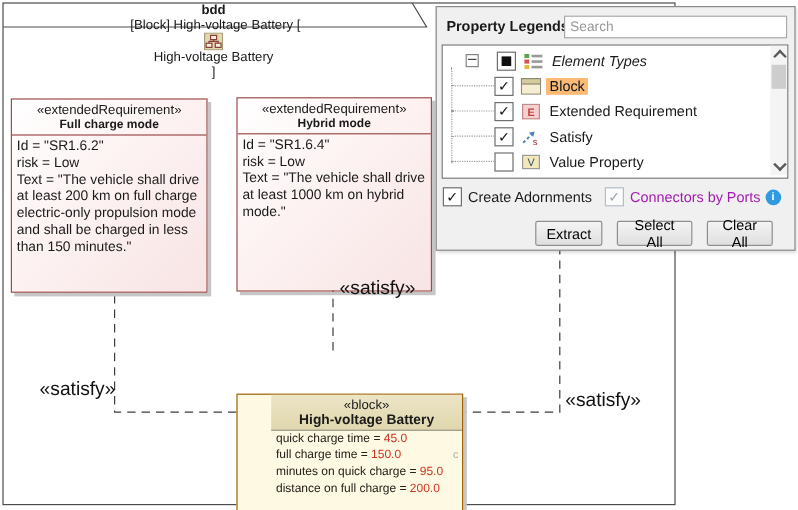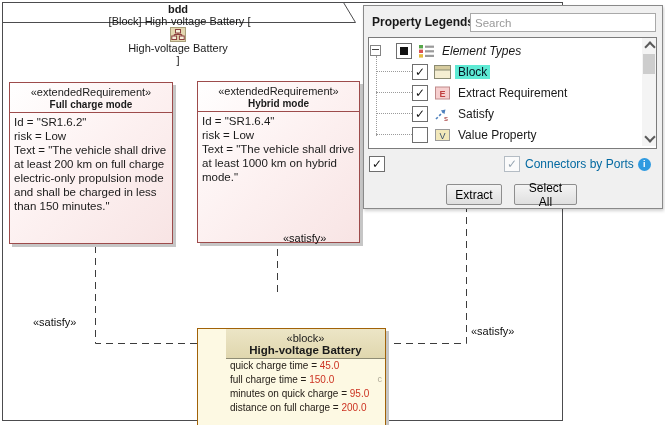--- a/index.html
+++ b/index.html
@@ -23,21 +23,21 @@
   .blockbox{border:1px solid #a16207;background:#fdf9e3;padding-left:28px;}
   .blockbox .hdr{background:linear-gradient(180deg,#ece5c6 0%,#e0d7ae 100%);
     border-bottom:1px solid #8f8c75;text-align:center;padding:3px 2px 2px 2px;}
   .blockbox .stereo{font-size:11px;}
   .blockbox .bname{font-size:11.5px;font-weight:bold;margin-top:0px;}
   .values-label{font-size:10.5px;font-style:italic;color:#9a9a8c;text-align:center;margin-top:1px;}
   .vrow{font-size:10px;line-height:14px;padding-left:4px;white-space:pre;color:#26201a;}
   .vval{color:#cc3322;}
   .adorn{position:absolute;right:3px;top:45px;font-size:9px;color:#b0ab98;}
 
-  .sat-label{position:absolute;z-index:2;font-size:11px;color:#111;white-space:nowrap;}
+  .sat-label{position:absolute;z-index:2;font-size:16px;color:#111;white-space:nowrap;}
 
   
   .panel{position:absolute;left:363px;top:5px;width:298px;height:202px;z-index:10;
     background:#f0f0f0;border:1px solid #898989;box-shadow:1px 2px 3px rgba(0,0,0,.18);}
   .panel-title{position:absolute;left:8px;top:9px;font-size:12px;font-weight:bold;}
   .search{position:absolute;left:106px;top:7px;width:176px;height:17px;border:1px solid #a9a9a9;
     font-family:inherit;font-size:11.5px;padding:0 4px;color:#333;}
   .search::placeholder{color:#999;}
   .treebox{position:absolute;left:4px;top:31px;width:287px;height:110px;background:#fff;
     border:1px solid #7b7b7b;overflow:hidden;}
@@ -45,33 +45,33 @@
   .expander{width:9px;height:9px;border:1px solid #848484;background:#fff;position:relative;flex:0 0 auto;}
   .expander::after{content:"";position:absolute;left:1px;right:1px;top:3px;height:1px;background:#444;}
   .cb{width:14px;height:14px;border:1px solid #6e6e6e;background:#fff;flex:0 0 auto;
     display:flex;align-items:center;justify-content:center;font-size:12px;line-height:1;color:#111;}
   .cb.tri::after{content:"";width:8px;height:8px;background:#111;}
   .cb.on::after{content:"✓";font-weight:bold;}
   .cb.dis{border-color:#b4bcc4;color:#98a6b2;background:#fbfbfb;}
   .cb.dis.on::after{content:"✓";}
   .ticon{width:17px;height:14px;margin:0 4px 0 6px;flex:0 0 auto;}
   .tlabel{padding:0 3px;}
-  .tlabel.sel{background:#5eead4;color:#04121f;}
+  .tlabel.sel{background:#fdba74;color:#04121f;}
   .root-label{font-style:italic;padding:0 3px;}
   .dotline{position:absolute;border-left:1px dotted #9b9b9b;width:0;}
   .dotstub{position:absolute;border-top:1px dotted #9b9b9b;height:0;}
   .sbar{position:absolute;right:0;top:0;width:14px;height:108px;background:#f4f4f4;}
   .chev{position:absolute;left:3.5px;width:6px;height:6px;border-left:2px solid #5a5a5a;border-top:2px solid #5a5a5a;}
   .chev.up{top:5px;transform:rotate(45deg);}
   .chev.dn{bottom:5px;transform:rotate(225deg);}
   .sthumb{position:absolute;left:1px;top:16px;width:12px;height:20px;background:#cdcdcd;}
 
   .opt-row{position:absolute;display:flex;align-items:center;font-size:12px;}
   .opt-row .lbl{margin-left:5px;}
-  .gray .lbl{color:#0369a1;}
+  .gray .lbl{color:#a21caf;}
   .info{width:13px;height:13px;border-radius:50%;background:#2f9ae0;color:#fff;font-size:9px;
     font-weight:bold;display:flex;align-items:center;justify-content:center;margin-left:4px;}
   .btn{position:absolute;top:178px;height:21px;border:1px solid #8e8e8e;border-radius:2px;
     background:linear-gradient(180deg,#f4f4f4,#dfdfdf);font-size:12px;display:flex;
     align-items:center;justify-content:center;font-family:inherit;}
 </style>
 </head>
 <body>
 
 <div id="stage">
@@ -141,21 +141,21 @@
     <div class="panel-title">Property Legends:</div>
     <input class="search" type="text" placeholder="Search" style="">
 
     <div class="treebox">
       <div class="dotline" style="left:7px;top:18px;height:80px;"></div>
       <div class="dotstub" style="left:7px;top:33px;width:36px;"></div>
       <div class="dotstub" style="left:7px;top:54px;width:36px;"></div>
       <div class="dotstub" style="left:7px;top:75px;width:36px;"></div>
       <div class="dotstub" style="left:7px;top:96px;width:36px;"></div>
 
-      <div class="trow" style="top:2px;left:1px;">
+      <div class="trow" style="top:2px;left:19px;">
         <div class="expander"></div>
         <div class="cb tri" style="margin-left:15px;"></div>
         <svg class="ticon" viewBox="0 0 17 14">
           <rect x="1" y="1" width="4" height="3.4" fill="#57a64a"></rect>
             <rect x="7" y="1.6" width="9" height="2.2" fill="#9a9a9a"></rect>
           <rect x="1" y="5.6" width="4" height="3.4" fill="#d95252"></rect>
             <rect x="7" y="6.2" width="9" height="2.2" fill="#9a9a9a"></rect>
           <rect x="1" y="10.2" width="4" height="3.4" fill="#e2b93d"></rect>
             <rect x="7" y="10.8" width="9" height="2.2" fill="#9a9a9a"></rect>
         </svg>
@@ -170,21 +170,21 @@
         </svg>
         <span class="tlabel sel">Block</span>
       </div>
 
       <div class="trow" style="top:44px;left:43px;">
         <div class="cb on"></div>
         <svg class="ticon" viewBox="0 0 17 14">
           <rect x="1.5" y="1" width="14" height="12" fill="#f6cfcf" stroke="#c08a8a"></rect>
           <text x="8.5" y="10.5" text-anchor="middle" font-size="9" font-family="Liberation Sans,sans-serif" fill="#c04040" font-weight="bold">E</text>
         </svg>
-        <span class="tlabel">Extract Requirement</span>
+        <span class="tlabel">Extended Requirement</span>
       </div>
 
       <div class="trow" style="top:65px;left:43px;">
         <div class="cb on"></div>
         <svg class="ticon" viewBox="0 0 17 14">
           <path d="M2,12 L10,4" stroke="#4f81bd" stroke-width="1.6" stroke-dasharray="2.5 2" fill="none"></path>
           <path d="M11.5,2.5 L6.8,3.6 L10.4,7.2 Z" fill="#4f81bd"></path>
           <text x="12" y="13.5" text-anchor="middle" font-size="8" font-family="Liberation Sans,sans-serif" fill="#a03030">s</text>
         </svg>
         <span class="tlabel">Satisfy</span>
@@ -201,24 +201,26 @@
 
       <div class="sbar">
         <div class="chev up"></div>
         <div class="sthumb"></div>
         <div class="chev dn"></div>
       </div>
     </div>
 
     <div class="opt-row" style="left:5px;top:150px;">
       <div class="cb on"></div>
+      <span class="lbl">Create Adornments</span>
     </div>
     <div class="opt-row gray" style="left:140px;top:150px;">
       <div class="cb dis on"></div>
       <span class="lbl">Connectors by Ports</span>
       <span class="info">i</span>
     </div>
 
     <button class="btn" style="left:82px;width:56px;">Extract</button>
     <button class="btn" style="left:150px;width:63px;">Select All</button>
+    <button class="btn" style="left:225px;width:55px;">Clear All</button>
   </div>
 
 </div>
 
 </body></html>

